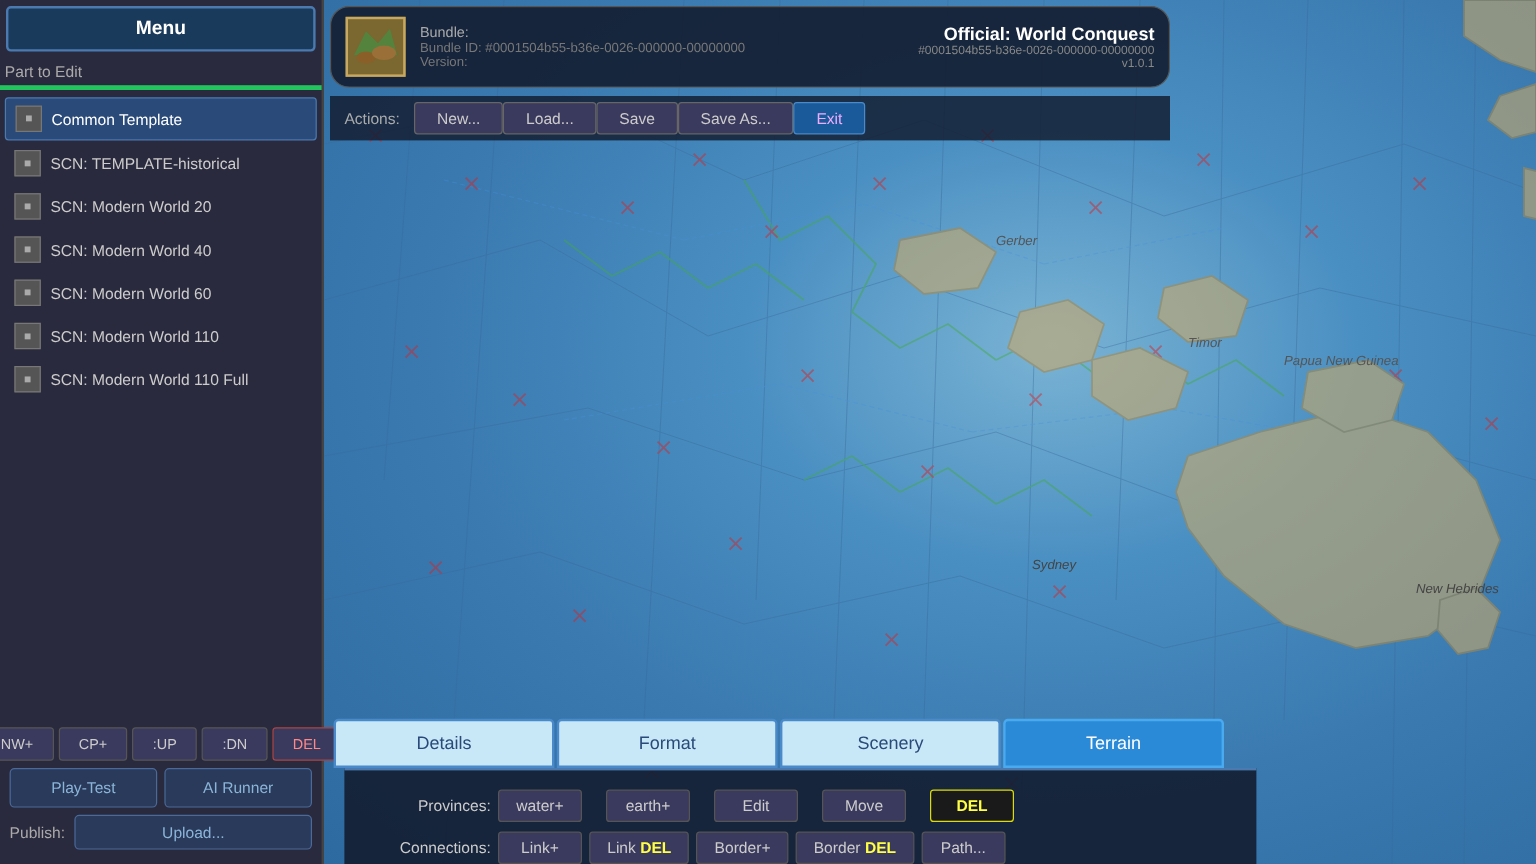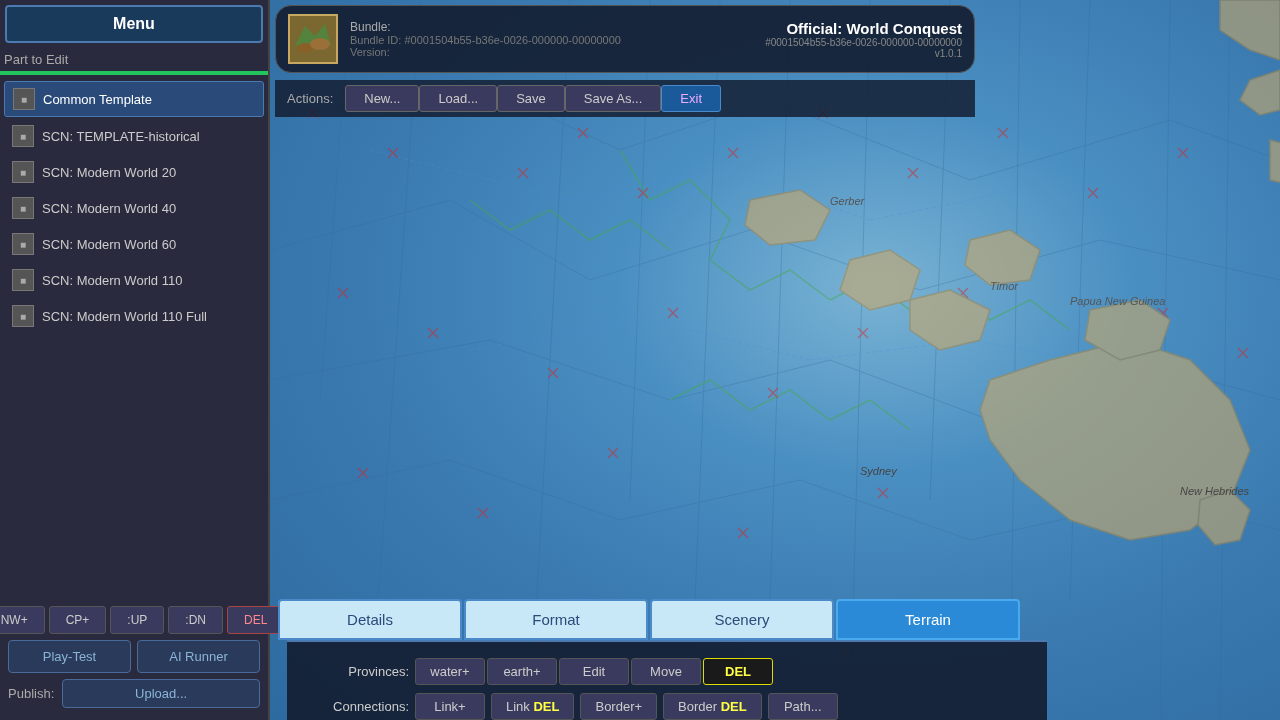--- a/index.html
+++ b/index.html
@@ -602,21 +602,21 @@
 
 <div class="tab-btn inactive">Details</div>
     <div class="tab-btn inactive">Format</div>
     <div class="tab-btn inactive">Scenery</div>
     <div class="tab-btn active">Terrain</div>
   </div>
 
 <div id="bottom-panel">
   <div class="panel-row">
     <span class="row-label">Provinces:</span>
-    <div id="province-buttons" style="display:flex;gap:2px;">
+    <div id="province-buttons" style="display:flex;gap:20px;">
 
     <div class="panel-btn">water+</div>
         <div class="panel-btn">earth+</div>
         <div class="panel-btn">Edit</div>
         <div class="panel-btn">Move</div>
         <div class="panel-btn highlight">DEL</div>
       </div>
   </div>
   <div class="panel-row">
     <span class="row-label">Connections:</span>

